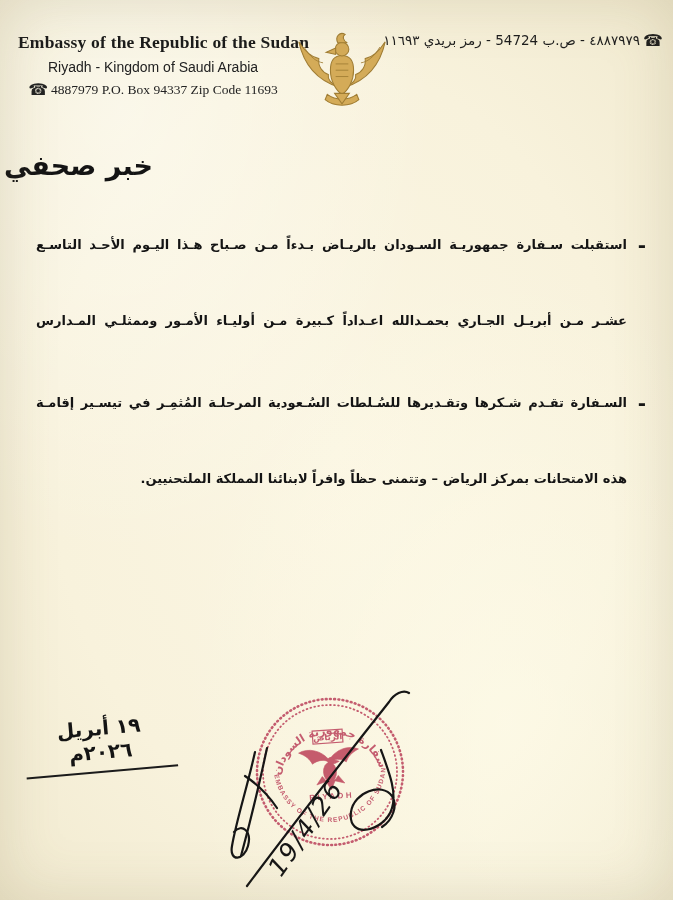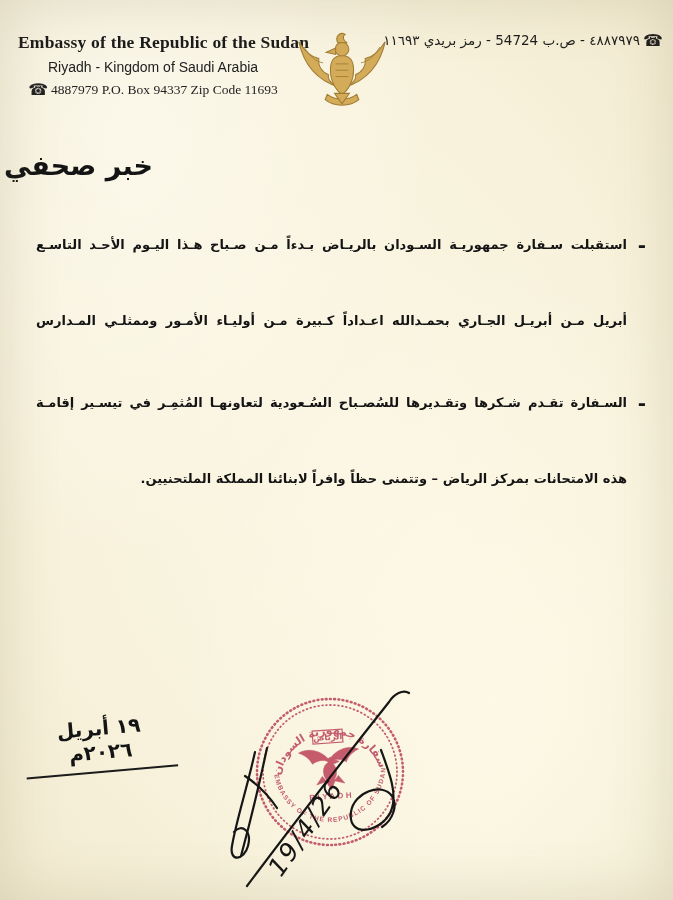--- a/index.html
+++ b/index.html
@@ -99,28 +99,28 @@
   </div>
 
   <div class="doc-title">خبر صحفي</div>
 
   <div class="body-txt" dir="rtl">
 
     <div class="bullet">
       <div class="marker">-</div>
       <div class="blines">
         <div class="line just">استقبلت سـفارة جمهوريـة السـودان بالريـاض بـدءاً مـن صـباح هـذا اليـوم الأحـد التاسـع</div>
-        <div class="line just">أبريل مـن أبريـل الجـاري بحمـدالله اعـداداً كـبيرة مـن أوليـاء الأمـور وممثلـي المـدارس</div>
+        <div class="line just">عشـر مـن أبريـل الجـاري بحمـدالله اعـداداً كـبيرة مـن أوليـاء الأمـور وممثلـي المـدارس</div>
       </div>
     </div>
 
     <div class="bullet">
       <div class="marker">-</div>
       <div class="blines">
-        <div class="line just">السـفارة تقـدم شـكرها وتقـديرها للسُصـباح السُـعودية لتعاونهـا المُثمِـر في تيسـير إقامـة</div>
+        <div class="line just">السـفارة تقـدم شـكرها وتقـديرها للسُـلطات السُـعودية المرحلـة المُثمِـر في تيسـير إقامـة</div>
         <div class="line start">هذه الامتحانات بمركز الرياض – وتتمنى حظاً وافراً لابنائنا المملكة الملتحنيين.</div>
       </div>
     </div>
   </div>
 
   <div class="date-block">١٩ أبريل ٢٠٢٦م</div>
 
   <svg class="stamp" viewBox="-80 -80 160 160">
     <g stroke="#c05066" fill="none">
       <circle r="73" stroke-width="2.6" stroke-dasharray="0.8 3.4" stroke-linecap="round"></circle>

